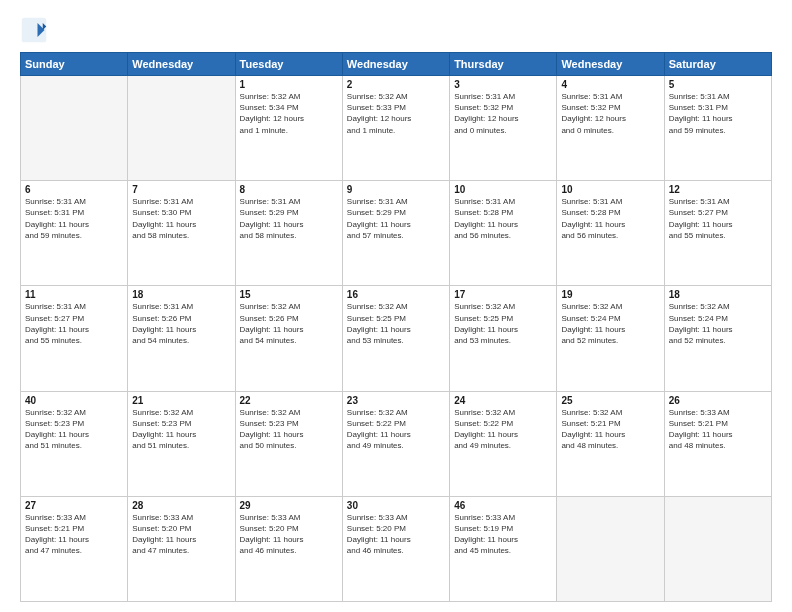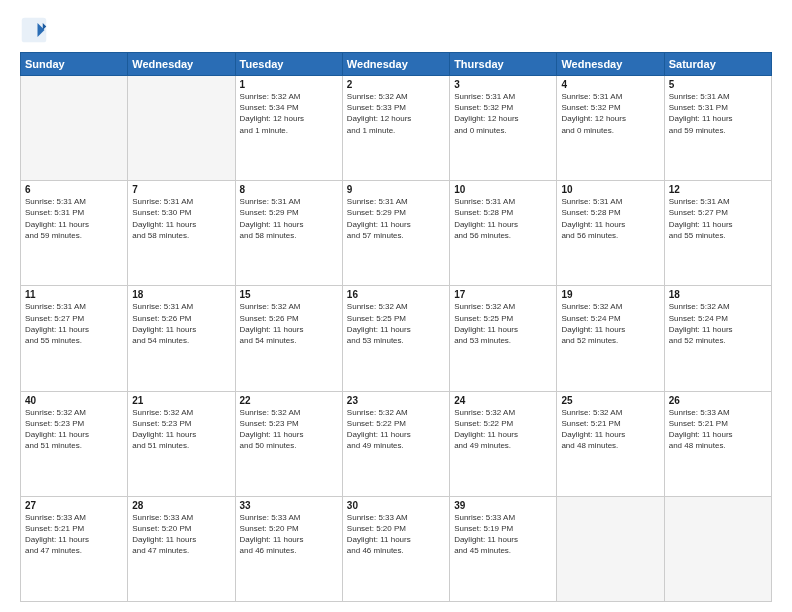--- a/index.html
+++ b/index.html
@@ -330,35 +330,35 @@
 and 47 minutes.</div>
           </td>
           <td>
             <span class="day-num">28</span>
             <div class="day-info" style="white-space: pre-line;">Sunrise: 5:33 AM
 Sunset: 5:20 PM
 Daylight: 11 hours
 and 47 minutes.</div>
           </td>
           <td>
-            <span class="day-num">33</span>
+            <span class="day-num">29</span>
             <div class="day-info" style="white-space: pre-line;">Sunrise: 5:33 AM
 Sunset: 5:20 PM
 Daylight: 11 hours
 and 46 minutes.</div>
           </td>
           <td>
             <span class="day-num">30</span>
             <div class="day-info" style="white-space: pre-line;">Sunrise: 5:33 AM
 Sunset: 5:20 PM
 Daylight: 11 hours
 and 46 minutes.</div>
           </td>
           <td>
-            <span class="day-num">39</span>
+            <span class="day-num">46</span>
             <div class="day-info" style="white-space: pre-line;">Sunrise: 5:33 AM
 Sunset: 5:19 PM
 Daylight: 11 hours
 and 45 minutes.</div>
           </td>
           <td class="empty"></td>
           <td class="empty"></td>
         </tr>
       </tbody>
   </table>

